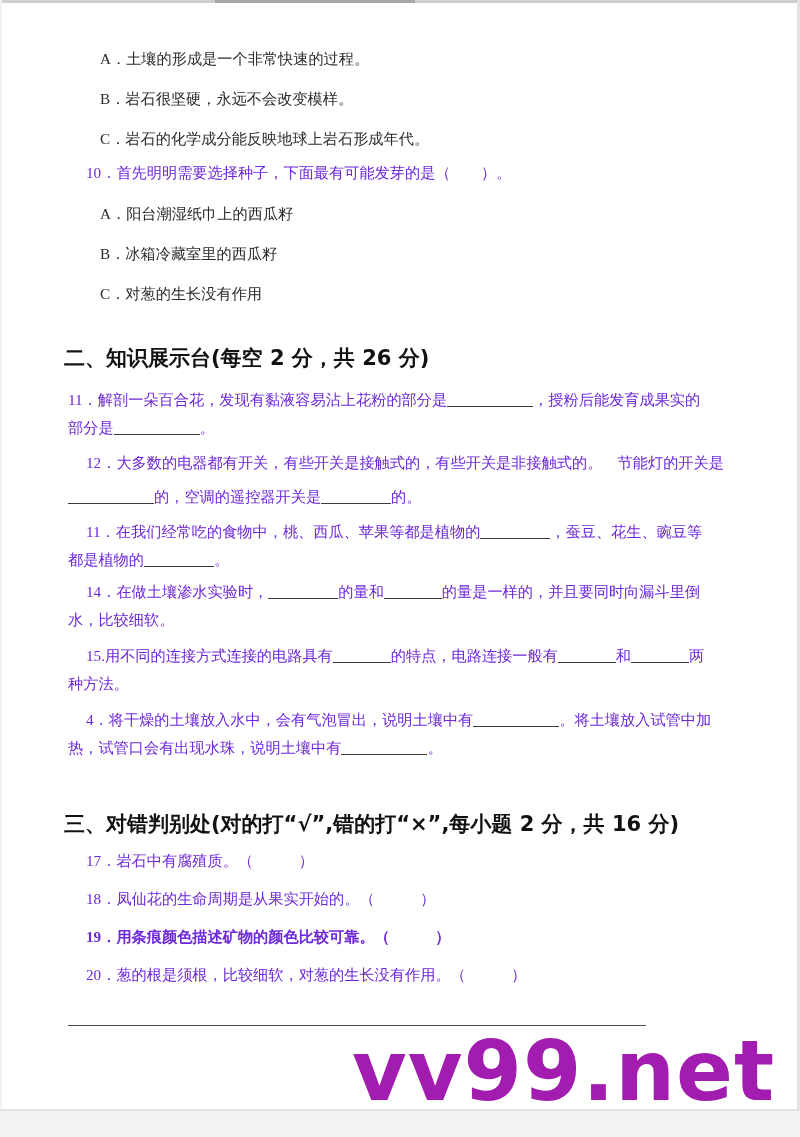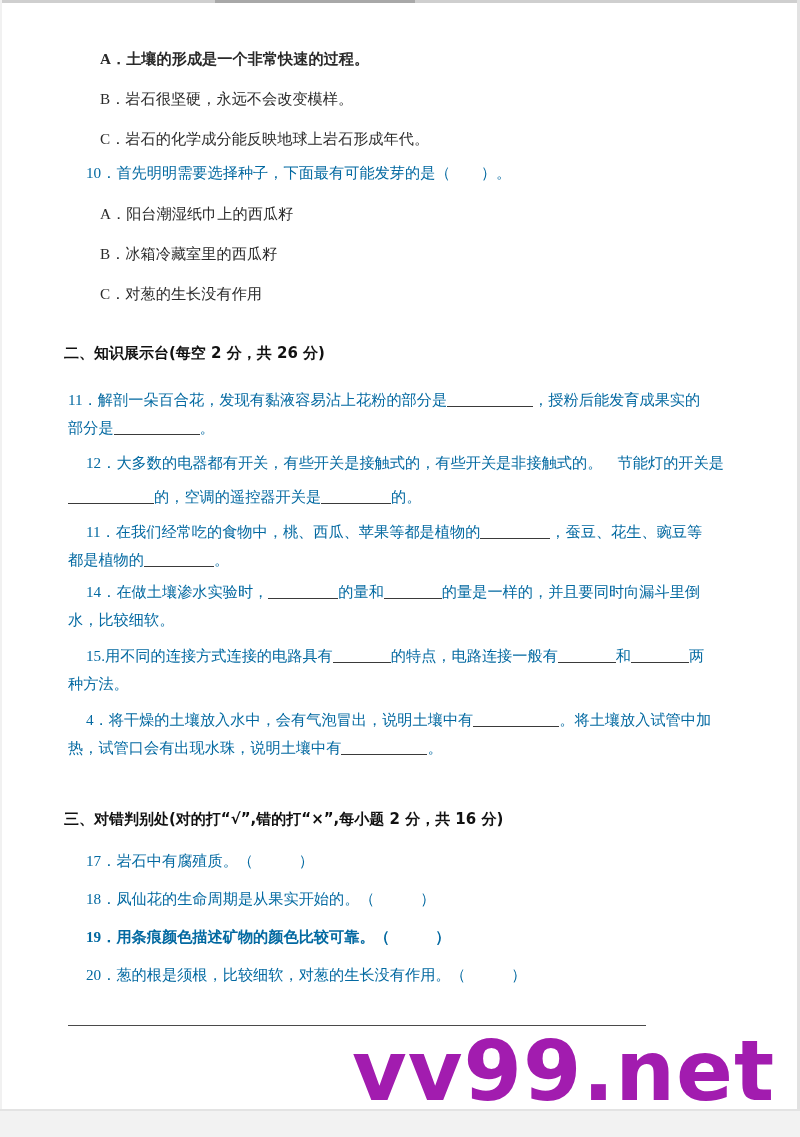--- a/index.html
+++ b/index.html
@@ -69,36 +69,36 @@
     left: 0; top: 0;
     width: 800px;
     z-index: 2;
   }
 
   .block { position: absolute; }
 
   .qline {
     font-size: 15.2px;
     line-height: 21px;
-    color: #0369a1;
+    color: #6d28d9;
     white-space: nowrap;
   }
   .opt {
     font-size: 15.2px;
     line-height: 21px;
     color: #2a2a2a;
     white-space: nowrap;
   }
   .label-latin {
     font-family: "Liberation Serif", serif;
   }
 
   .section-head {
     font-family: "DejaVu Sans", "Liberation Sans", sans-serif;
-    font-size: 15px;
+    font-size: 21px;
     font-weight: 700;
     color: #111;
     white-space: nowrap;
     letter-spacing: 0px;
   }
 
   .blank {
     display: inline-block;
     border-bottom: 1.2px solid #3a3a3a;
     vertical-align: -2px;
@@ -129,21 +129,21 @@
   <div id="edge-top-dark"></div>
   <div id="edge-left"></div>
   <div id="edge-right"></div>
   <div id="edge-bottom2"></div>
   <div id="edge-bottom"></div>
 
   <div id="watermark">vv99.net</div>
 
   <div id="content">
 
-    <div class="block opt" style="left:100px; top:48px;font-weight:bold;">
+    <div class="block opt" style="left:100px; top:48px;">
       <span class="label-latin">A．</span><span>土壤的形成是一个非常快速的过程。</span>
     </div>
     <div class="block opt" style="left:100px; top:88px;">
       <span class="label-latin">B．</span><span>岩石很坚硬，永远不会改变模样。</span>
     </div>
     <div class="block opt" style="left:100px; top:128px;">
       <span class="label-latin">C．</span><span>岩石的化学成分能反映地球上岩石形成年代。</span>
     </div>
 
     <div class="block qline" style="left:86px; top:162px;">

